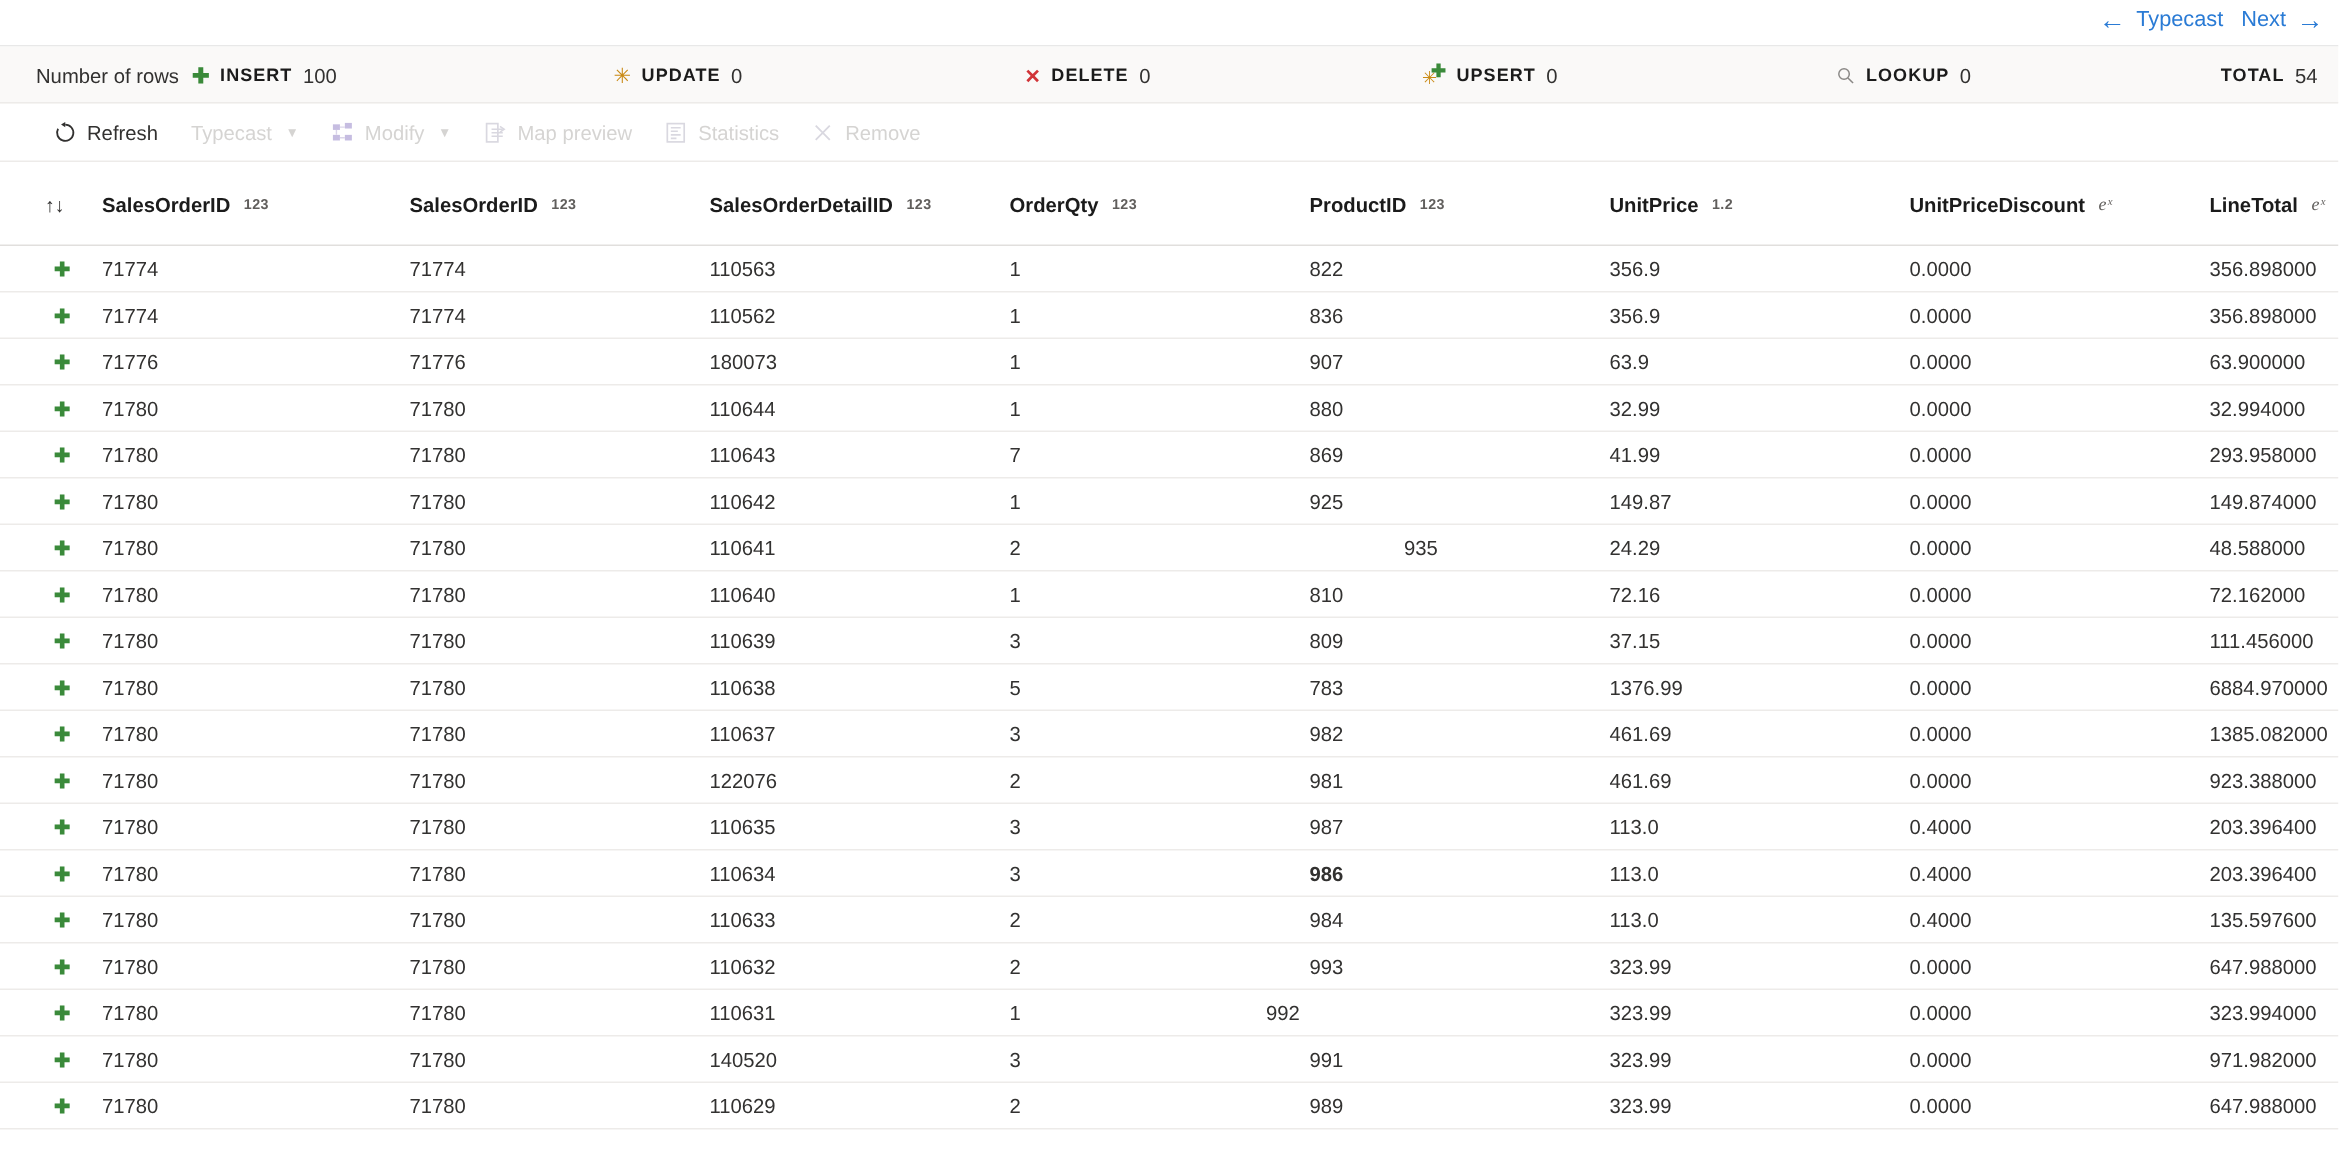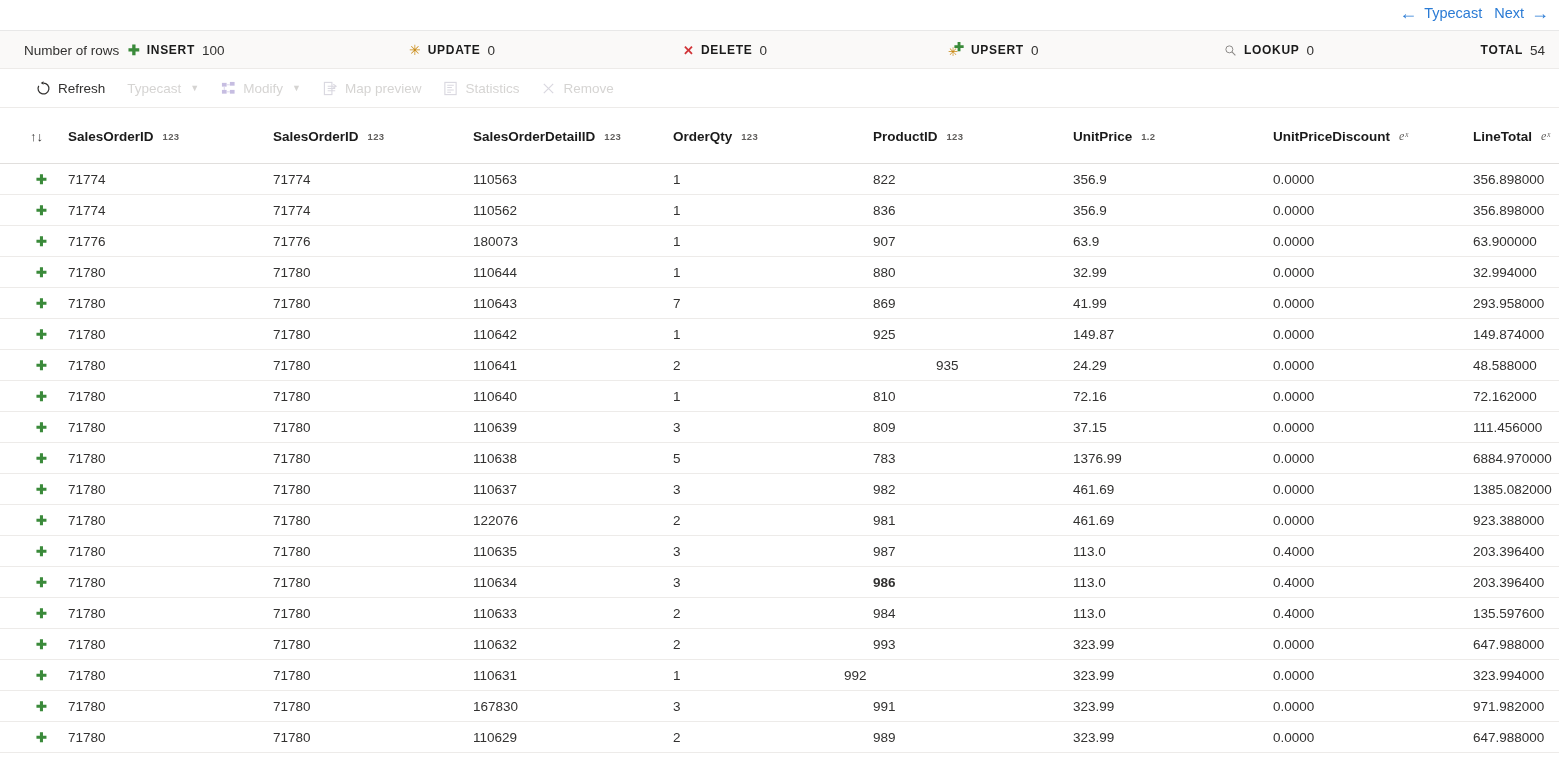--- a/index.html
+++ b/index.html
@@ -509,21 +509,21 @@
         <span class="gcell" style="left:673px;">1</span>
         <span class="gcell" style="left:844px;">992</span>
         <span class="gcell" style="left:1073px;">323.99</span>
         <span class="gcell" style="left:1273px;">0.0000</span>
         <span class="gcell" style="left:1473px;">323.994000</span>
       </div>
       <div class="grow">
         <span class="rowmark">✚</span>
         <span class="gcell" style="left:68px;">71780</span>
         <span class="gcell" style="left:273px;">71780</span>
-        <span class="gcell" style="left:473px;">167830</span>
+        <span class="gcell" style="left:473px;">140520</span>
         <span class="gcell" style="left:673px;">3</span>
         <span class="gcell" style="left:873px;">991</span>
         <span class="gcell" style="left:1073px;">323.99</span>
         <span class="gcell" style="left:1273px;">0.0000</span>
         <span class="gcell" style="left:1473px;">971.982000</span>
       </div>
       <div class="grow">
         <span class="rowmark">✚</span>
         <span class="gcell" style="left:68px;">71780</span>
         <span class="gcell" style="left:273px;">71780</span>

